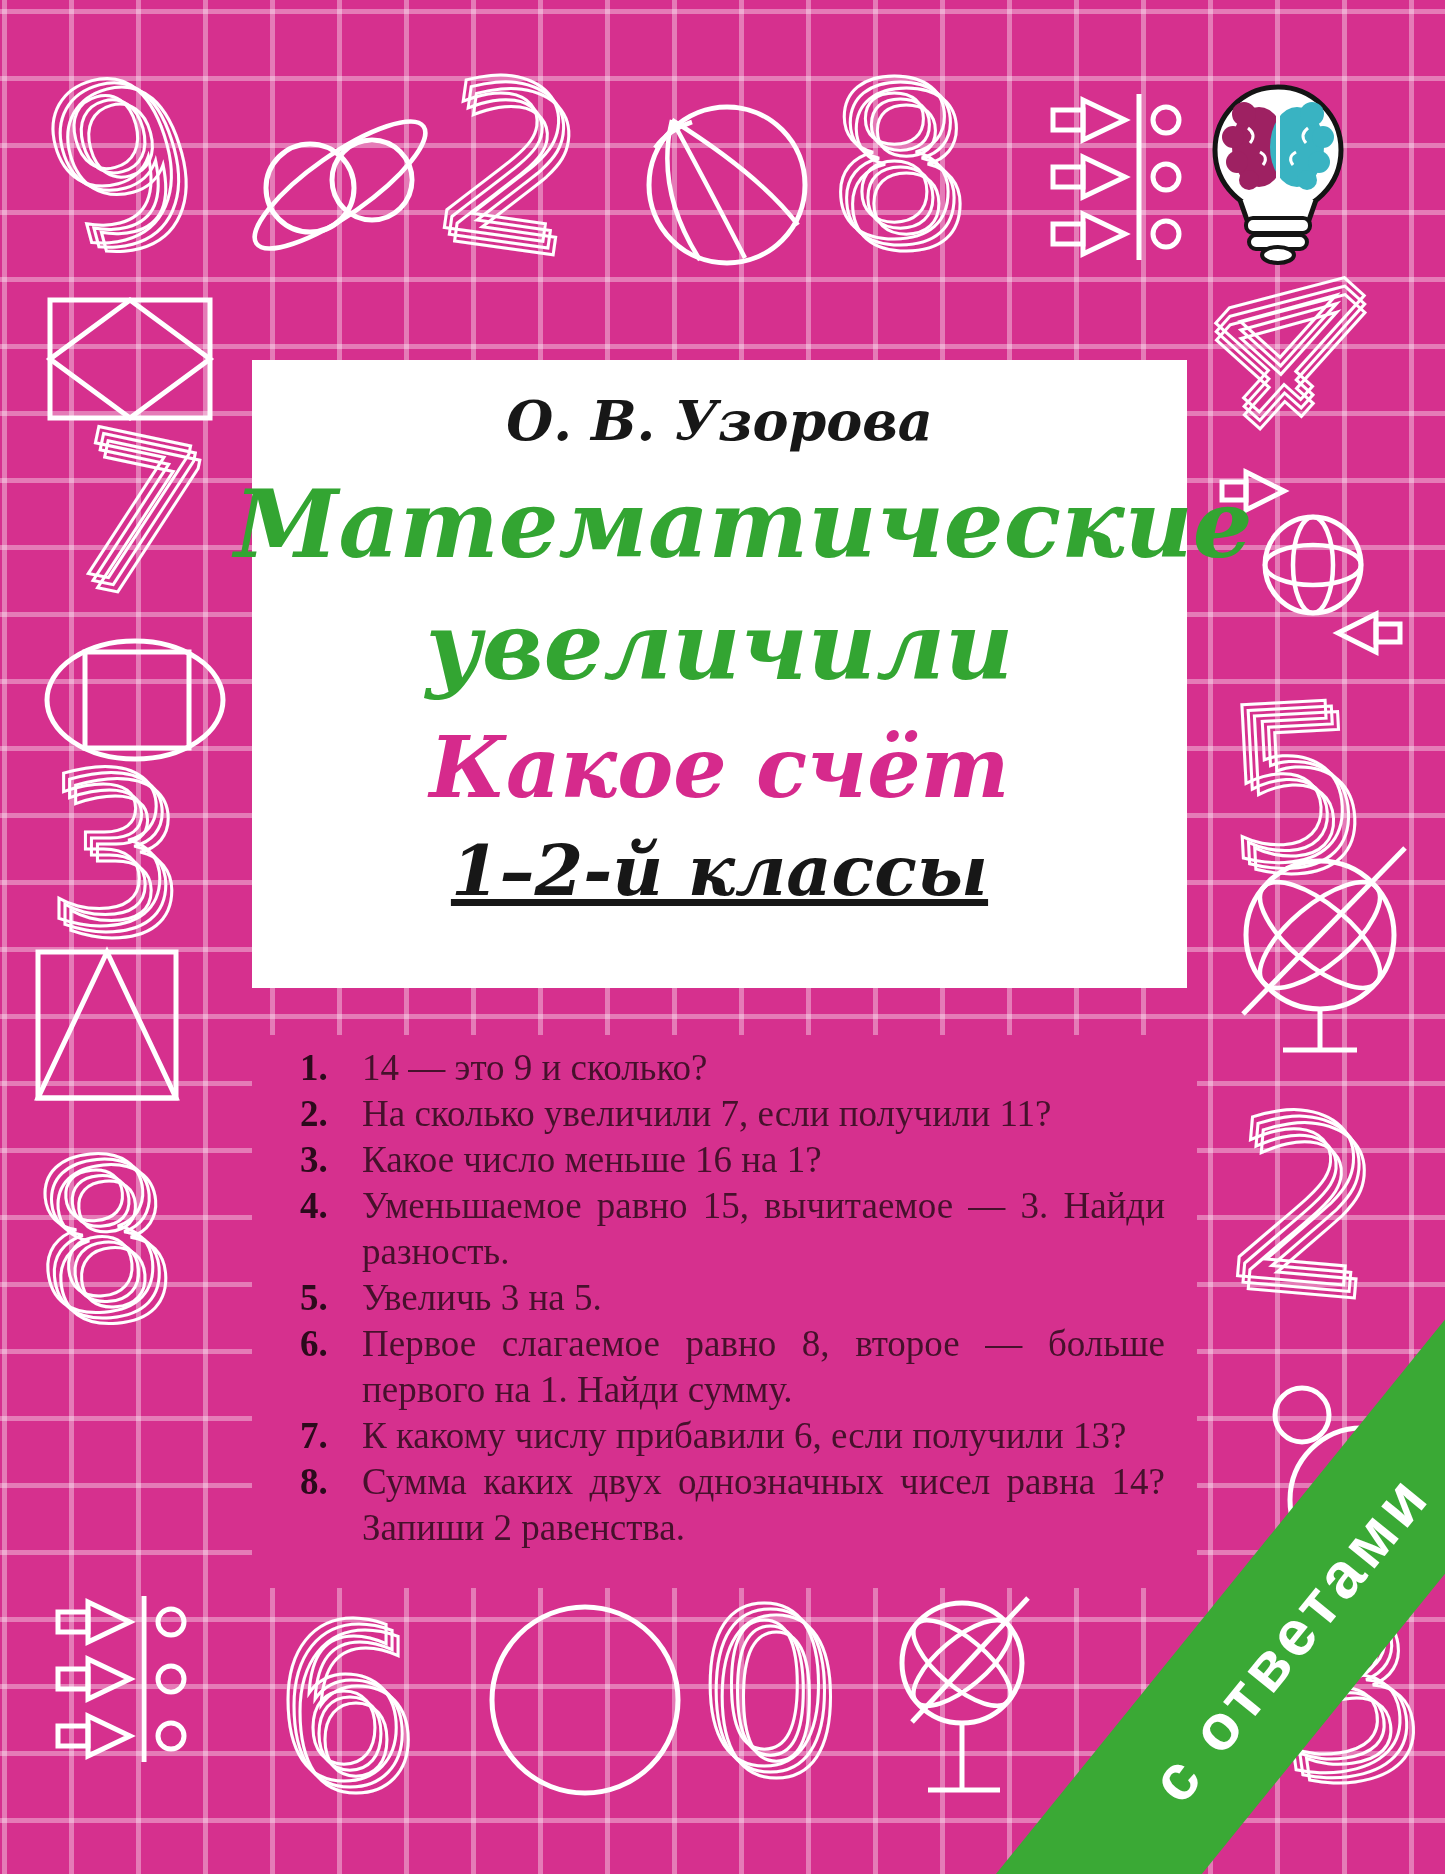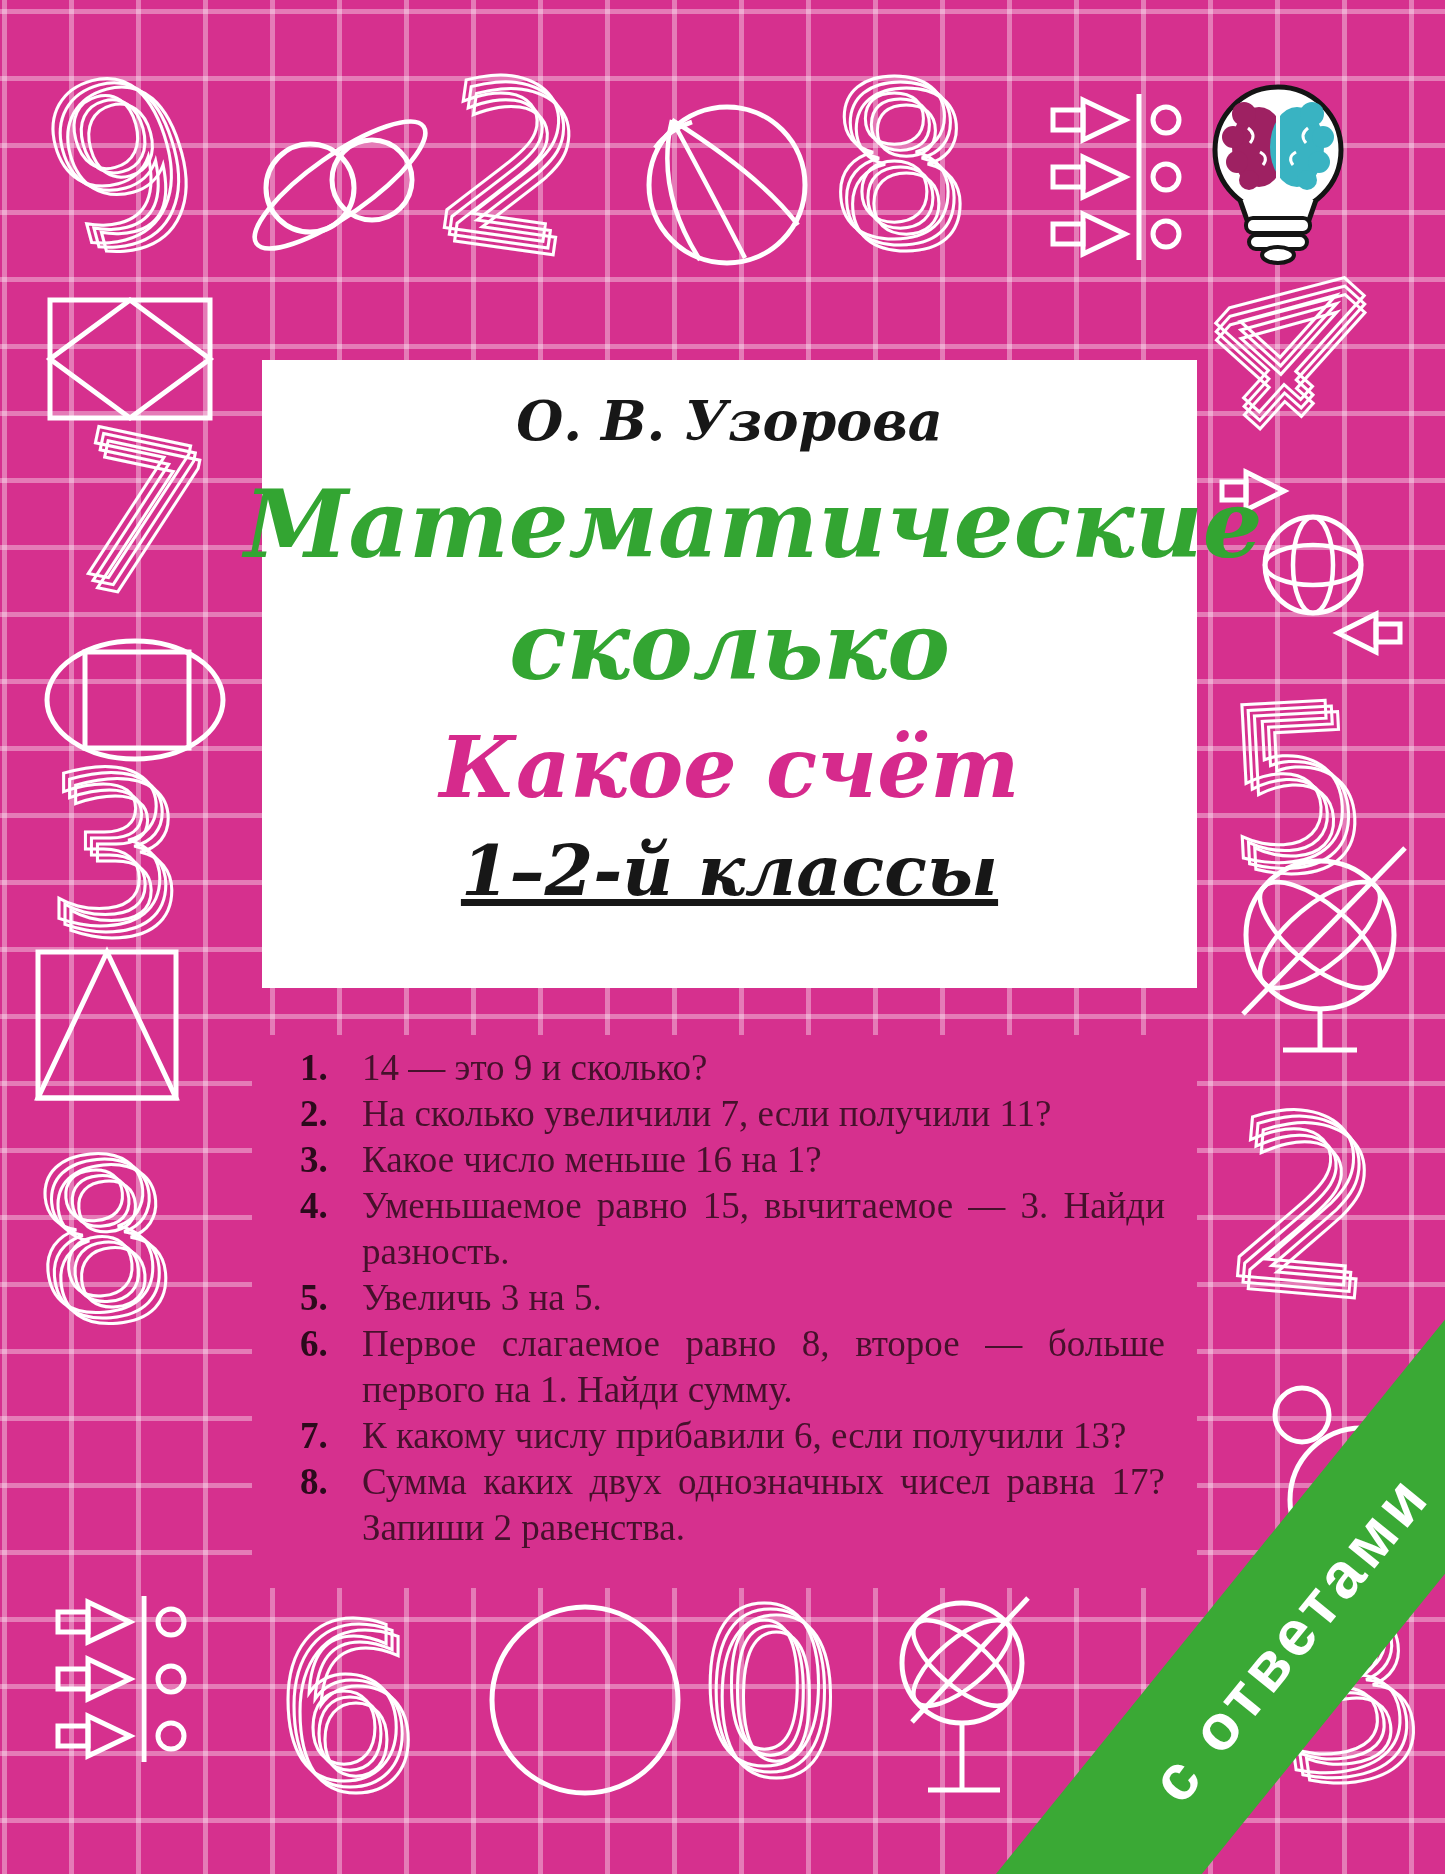--- a/index.html
+++ b/index.html
@@ -16,21 +16,21 @@
   .deco-layer{position:absolute;left:0;top:0;z-index:1;}
   .deco-layer text{
     font-family:"DejaVu Sans", sans-serif;
     fill:none;stroke:#ffffff;stroke-width:3;
   }
   .shape{fill:none;stroke:#ffffff;stroke-width:5;}
   .thin{stroke-width:4.5;}
 
   .title-box{
     position:absolute;z-index:2;
-    left:262px;top:360px;width:935px;height:628px;
+    left:252px;top:360px;width:935px;height:628px;
     background:#ffffff;
     display:flex;flex-direction:column;align-items:center;
     text-align:center;
   }
   .script{font-family:"DejaVu Serif", serif;font-style:italic;}
   .author{margin-top:30px;font-size:54px;line-height:62px;color:#171717;font-weight:bold;}
   .title1{margin-top:8px;font-size:94px;line-height:128px;font-weight:bold;color:#33a532;margin-left:48px;}
   .title2{font-size:94px;line-height:128px;font-weight:bold;color:#33a532;margin-top:-6px;}
   .subtitle{font-size:84px;line-height:112px;font-weight:bold;color:#d62a8c;margin-top:2px;}
   .grade{font-size:70px;line-height:94px;font-weight:bold;color:#171717;text-decoration:underline;}
@@ -266,21 +266,21 @@
     <ellipse class="shape thin" cx="962" cy="1663" rx="60" ry="24" transform="rotate(-40 962 1663)"></ellipse>
     <line class="shape" x1="912" y1="1722" x2="1028" y2="1598"></line>
     <line class="shape" x1="962" y1="1723" x2="962" y2="1788"></line>
     <line class="shape" x1="928" y1="1790" x2="1000" y2="1790"></line>
   </g>
 </svg>
 
 <div class="title-box">
   <div class="script author">О. В. Узорова</div>
   <div class="script title1">Математические</div>
-  <div class="script title2">сколько</div>
+  <div class="script title2">увеличили</div>
   <div class="script subtitle">Какое счёт</div>
   <div class="script grade">1–2-й классы</div>
 </div>
 
 <div class="question-panel">
   <div class="q">
     <span class="qn">1.</span>
     <span class="qt">14 — это 9 и сколько?</span>
   </div>
   <div class="q">
@@ -302,19 +302,19 @@
   <div class="q">
     <span class="qn">6.</span>
     <span class="qt">Первое слагаемое равно 8, второе — больше первого на 1. Найди сумму.</span>
   </div>
   <div class="q">
     <span class="qn">7.</span>
     <span class="qt">К какому числу прибавили 6, если получили 13?</span>
   </div>
   <div class="q">
     <span class="qn">8.</span>
-    <span class="qt">Сумма каких двух однозначных чисел равна 17? Запиши 2 равенства.</span>
+    <span class="qt">Сумма каких двух однозначных чисел равна 14? Запиши 2 равенства.</span>
   </div>
 </div>
 
 <div class="ribbon">
   <span>с ответами</span>
 </div>
 
 </body></html>

